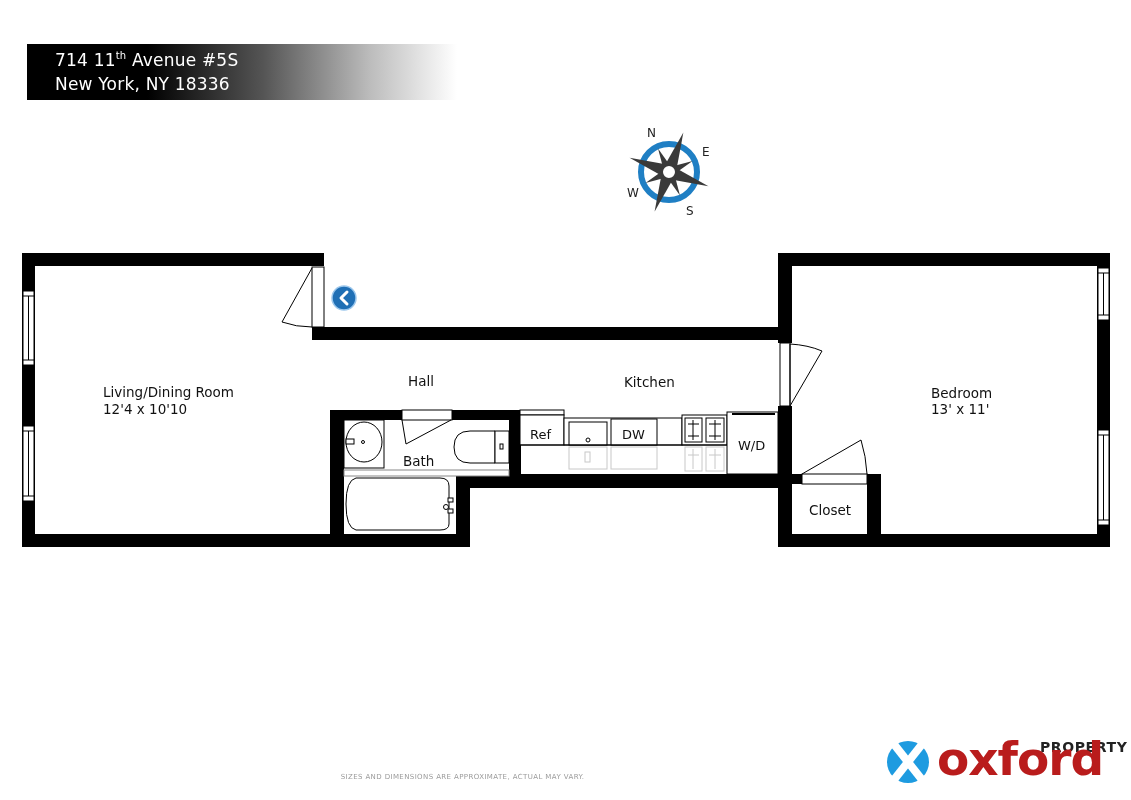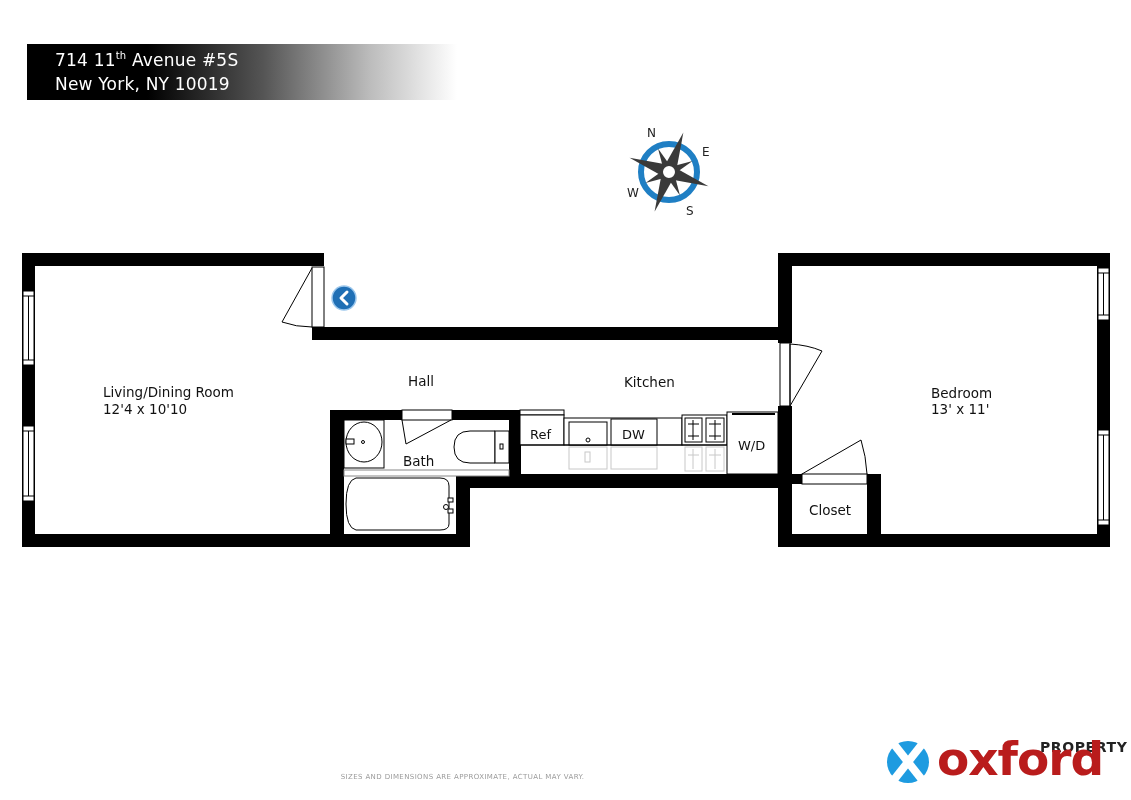--- a/index.html
+++ b/index.html
@@ -21,21 +21,21 @@
     }
     .logo { position: absolute; left: 885px; top: 737px; width: 230px; height: 50px; }
     .logo-tag { position: absolute; left: 155px; top: 2px; font-size: 14px; font-weight: bold; letter-spacing: 0.6px; color: #222; white-space: nowrap; }
     .logo-word { position: absolute; left: 52px; top: -6px; font-size: 47px; font-weight: bold; color: #b91c1c; letter-spacing: -1px; font-family: "DejaVu Sans", sans-serif; }
   </style>
 </head>
 <body>
 
 <div class="address-banner">
   <div class="address-line l1"><span>714 11</span><sup>th</sup><span> Avenue #5S</span></div>
-  <div class="address-line l2">New York, NY 10019</div>
+  <div class="address-line l2">New York, NY 18336</div>
 </div>
 
 <svg class="plan" width="1131" height="800" viewBox="0 0 1131 800">
 
   <g transform="translate(669,172)">
     <circle r="28" fill="none" stroke="#1f7fc4" stroke-width="6"></circle>
     <g fill="#3a3a3a" transform="rotate(20)">
       <polygon points="0,-42 6,-6 0,0 -6,-6"></polygon>
       <polygon points="42,0 6,6 0,0 6,-6"></polygon>
       <polygon points="0,42 -6,6 0,0 6,6"></polygon>

